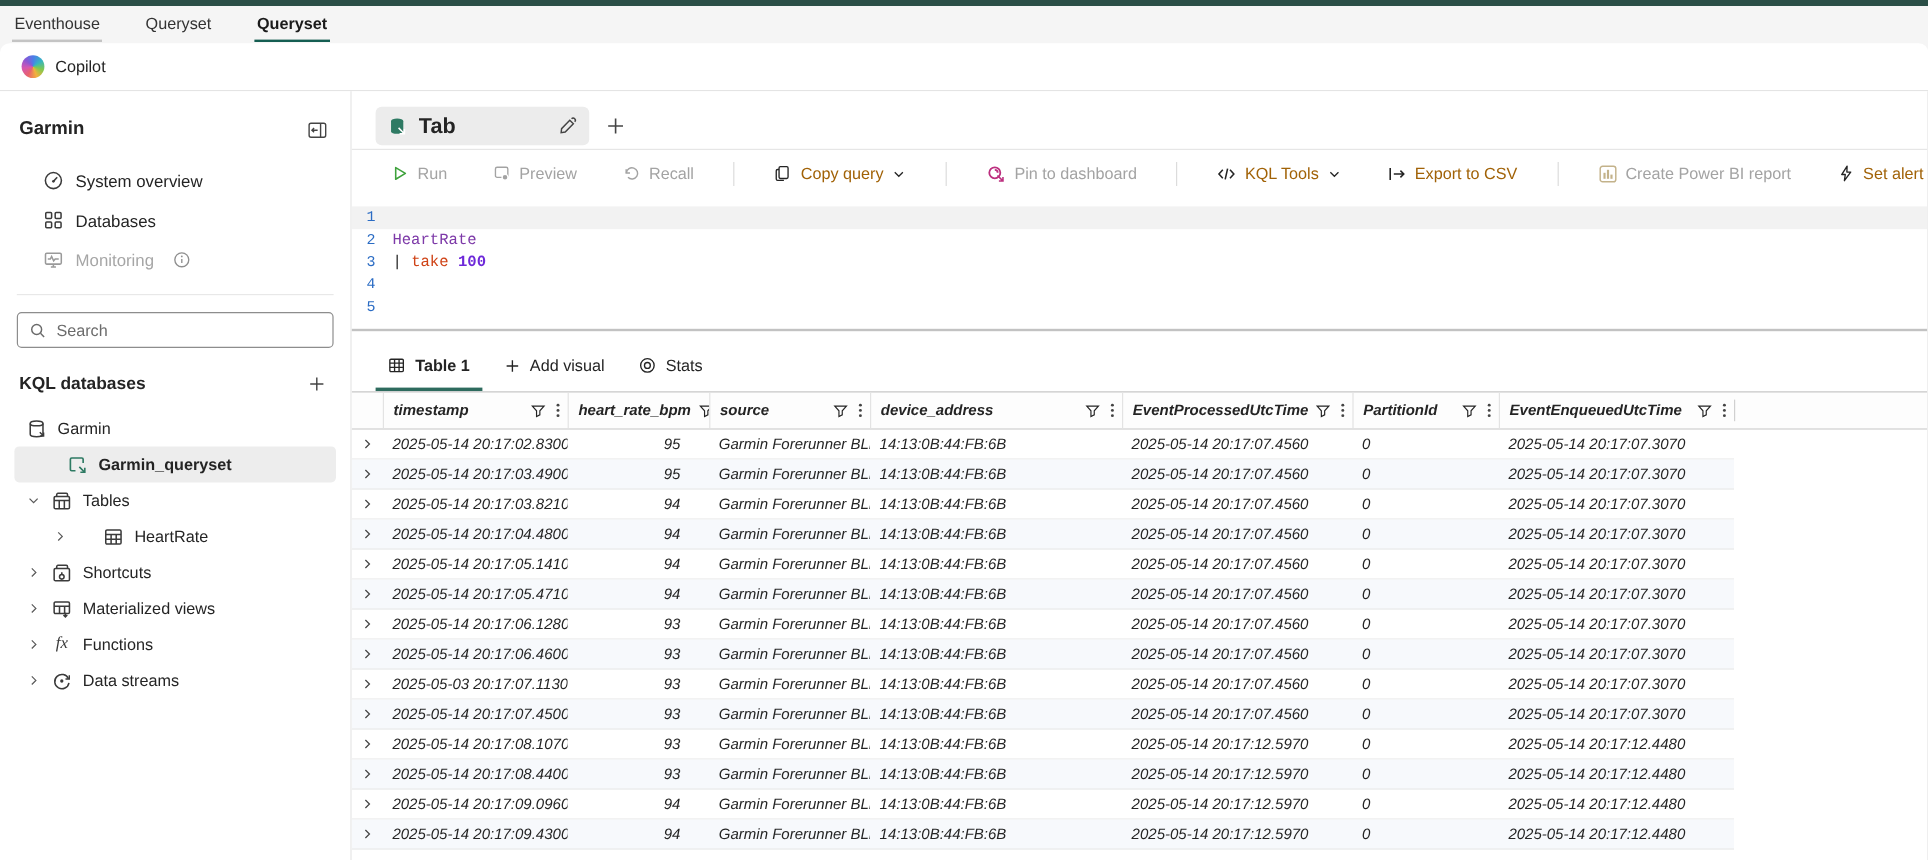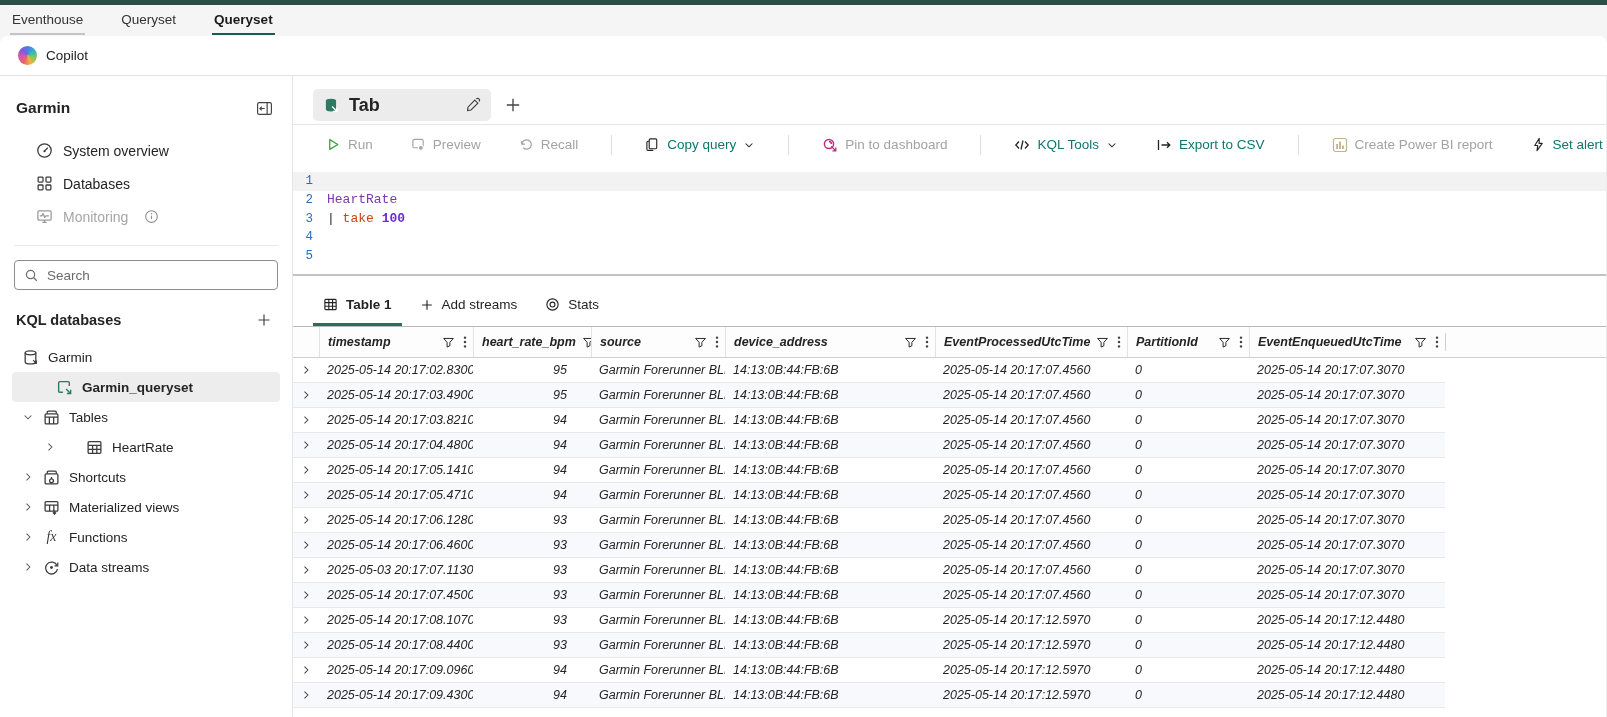--- a/index.html
+++ b/index.html
@@ -44,21 +44,21 @@
   .tree-item.selected { background:#ededed; font-weight:bold; }
   .ind0 { padding-left:10px; } .ind1 { padding-left:10px; } .ind1b { padding-left:44px; } .ind2 { padding-left:32px; }
   .tree-item .spacer12 { width:12px; flex:none; }
 
   
   .main { flex:1; padding-top:12px; display:flex; flex-direction:column; overflow:hidden; border-right:1px solid #ececec; }
   .querytab-row { height:34px; display:flex; align-items:center; gap:10px; padding:0 0 0 20px; }
   .querytab { height:32px; width:178px; background:#ececec; border-radius:5px; display:flex; align-items:center; gap:9px; padding:0 10px; cursor:pointer; }
   .querytab .qt-label { font-size:18px; font-weight:bold; flex:1; }
   .toolbar { height:40px; margin-top:2px; border-top:1px solid #e6e6e6; display:flex; align-items:center; gap:20px; padding:0 6px 0 24px; }
-  .tb-btn { display:flex; align-items:center; gap:7px; font-size:13.5px; padding:5px 9px; border-radius:4px; cursor:pointer; white-space:nowrap; color:#0f766e; }
+  .tb-btn { display:flex; align-items:center; gap:7px; font-size:13.5px; padding:5px 9px; border-radius:4px; cursor:pointer; white-space:nowrap; color:#a16207; }
   .tb-btn.disabled { color:#a3a3a3; cursor:default; }
   .tb-div { width:1px; height:20px; background:#dcdcdc; margin:0 4px; flex:none; }
 
   
   .editor { height:110px; padding:8px 0 8px 0; font-family:"Liberation Mono", monospace; font-size:13px; position:relative; }
   .ed-line { display:flex; height:18.8px; line-height:18.8px; }
   .ed-line.current { background:#f2f2f2; }
   .ed-num { width:34px; flex:none; text-align:right; padding-right:14px; color:#2b6cc4; font-size:12.5px; }
   .ed-code { white-space:pre; }
   .tok-table { color:#7d39a8; }
@@ -422,21 +422,21 @@
         <svg width="15" height="15" viewBox="0 0 16 16" fill="none" stroke="#242424" stroke-width="1.2">
             <rect x="2" y="2.5" width="12" height="11" rx="1"></rect>
             <path d="M2 6 h12 M2 9.8 h12 M6.2 2.5 V13.5 M10.2 2.5 V13.5"></path>
           </svg>
         <span>Table 1</span>
       </div>
       <div class="res-tab">
         <svg width="14" height="14" viewBox="0 0 16 16" fill="none" stroke="#242424" stroke-width="1.3">
             <path d="M8 2.5 v11 M2.5 8 h11"></path>
           </svg>
-        <span>Add streams</span>
+        <span>Add visual</span>
       </div>
       <div class="res-tab">
         <svg width="15" height="15" viewBox="0 0 16 16" fill="none" stroke="#242424" stroke-width="1.2">
             <circle cx="8" cy="8" r="6"></circle>
             <circle cx="8" cy="8" r="2.6"></circle>
           </svg>
         <span>Stats</span>
       </div>
     </div>
 

